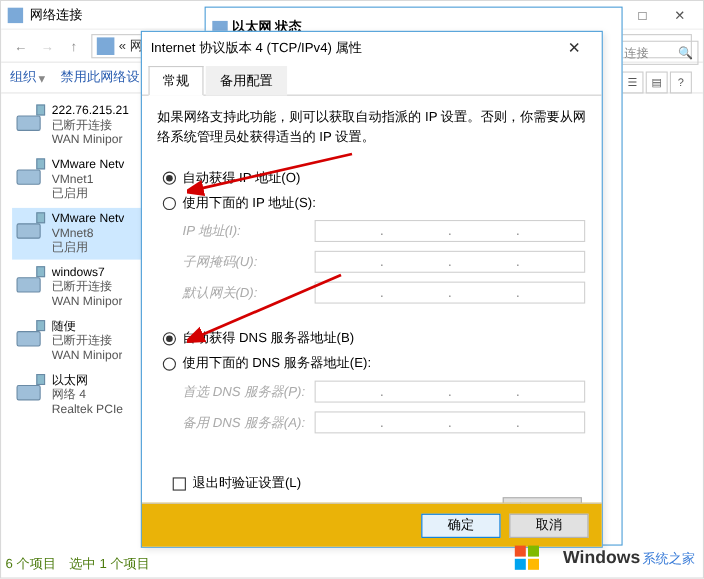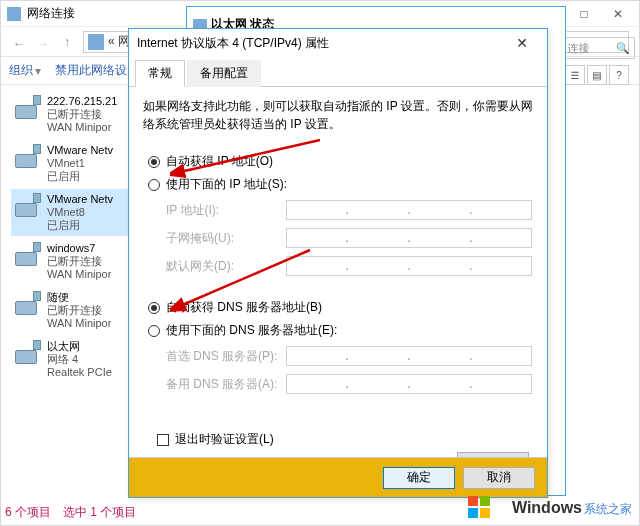--- a/index.html
+++ b/index.html
@@ -20,21 +20,21 @@
   .conn-list { position:absolute; left:10px; top:90px; width:120px; }
   .conn-item { display:flex; padding:4px 2px; gap:6px; margin-bottom:2px; }
   .conn-item.selected { background:#cde8ff; }
   .conn-icon { width:28px; height:28px; flex-shrink:0; position:relative; }
   .conn-icon .nic { position:absolute; left:2px; top:10px; width:22px; height:14px; background:#9fbfd9; border:1px solid #6a8aa5; border-radius:2px; }
   .conn-icon .plug { position:absolute; right:0; top:0; width:8px; height:10px; background:#8bbacc; border:1px solid #6a8aa5; }
   .conn-text { font-size:11px; line-height:13px; overflow:hidden; }
   .conn-text .l1 { white-space:nowrap; overflow:hidden; text-overflow:ellipsis; }
   .conn-text .l2, .conn-text .l3 { color:#555; white-space:nowrap; overflow:hidden; text-overflow:ellipsis; }
 
-  .statusbar { position:absolute; left:4px; bottom:4px; font-size:12px; color:#be185d; display:flex; gap:12px; }
+  .statusbar { position:absolute; left:4px; bottom:4px; font-size:12px; color:#4d7c0f; display:flex; gap:12px; }
 
   
   .mid-window { position:absolute; left:186px; top:6px; width:380px; height:490px; border:1px solid #4a9dd8; background:#fff; }
   .mid-titlebar { height:26px; display:flex; align-items:flex-end; padding:0 6px;font-weight:bold; }
   .mid-title { font-size:12px; margin-left:4px; }
   .mid-icon { width:14px; height:14px; background:#7ba9d8; }
 
   
   .ribbon { position:absolute; right:6px; top:36px; display:flex; align-items:center; gap:2px; }
   .ribbon .ric { width:20px; height:20px; border:1px solid #ccc; display:flex; align-items:center; justify-content:center; font-size:10px; color:#555; }
@@ -52,21 +52,21 @@
 
   .dlg-body { padding:10px 14px; font-size:12px; }
   .desc { line-height:18px; margin-bottom:14px; }
 
   .group { border:1px solid transparent; padding:2px 0 6px 0; margin-bottom:4px; }
   .radio-row { display:flex; align-items:center; gap:6px; padding:3px 0 3px 4px; }
   .radio { width:12px; height:12px; border:1px solid #333; border-radius:50%; display:flex; align-items:center; justify-content:center; }
   .radio.checked::after { content:""; width:6px; height:6px; background:#333; border-radius:50%; }
 
   .field-row { display:flex; align-items:center; padding:4px 0 4px 22px; }
-  .field-label { width:120px; color:#888; }
+  .field-label { width:120px; color:#888;font-style:italic; }
   .ip-input { flex:1; height:20px; border:1px solid #bbb; background:#fff; display:flex; align-items:center; justify-content:space-evenly; color:#888; }
   .ip-input span.dot { color:#888; }
   .disabled .field-label { color:#aaa; }
   .disabled .ip-input { background:#fff; border-color:#d0d0d0; }
 
   .chk-row { display:flex; align-items:center; gap:6px; padding:4px 0 4px 14px; }
   .chk { width:12px; height:12px; border:1px solid #333; }
 
   .adv-row { display:flex; justify-content:flex-end; padding:0 4px 6px 0; }
   .btn { min-width:72px; height:22px; border:1px solid #adadad; background:#e1e1e1; display:inline-flex; align-items:center; justify-content:center; padding:0 10px; font-size:12px; }

